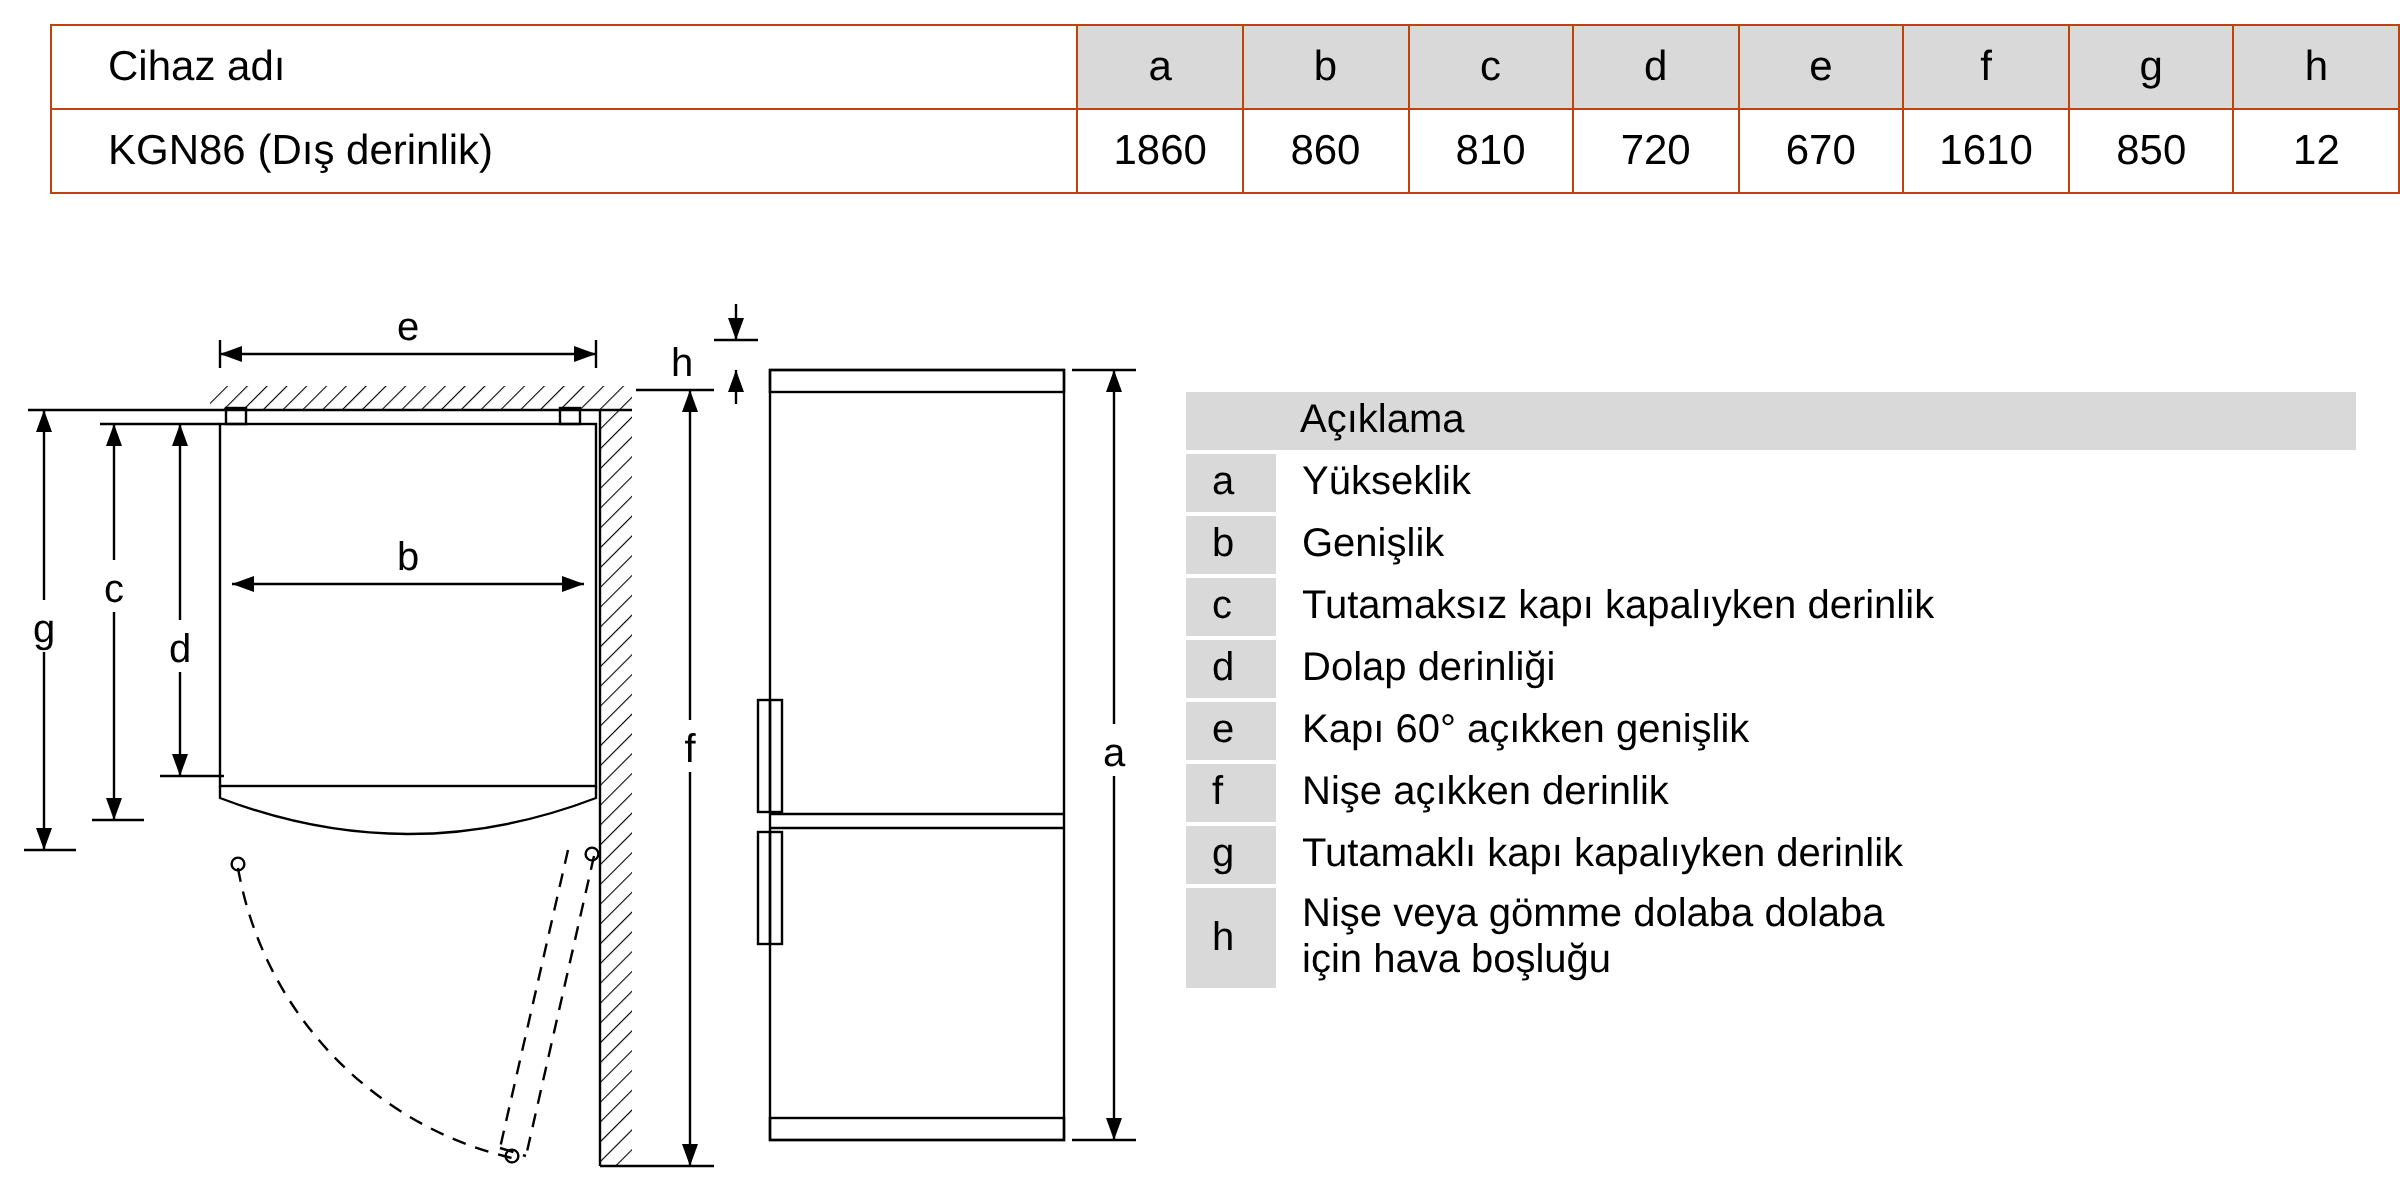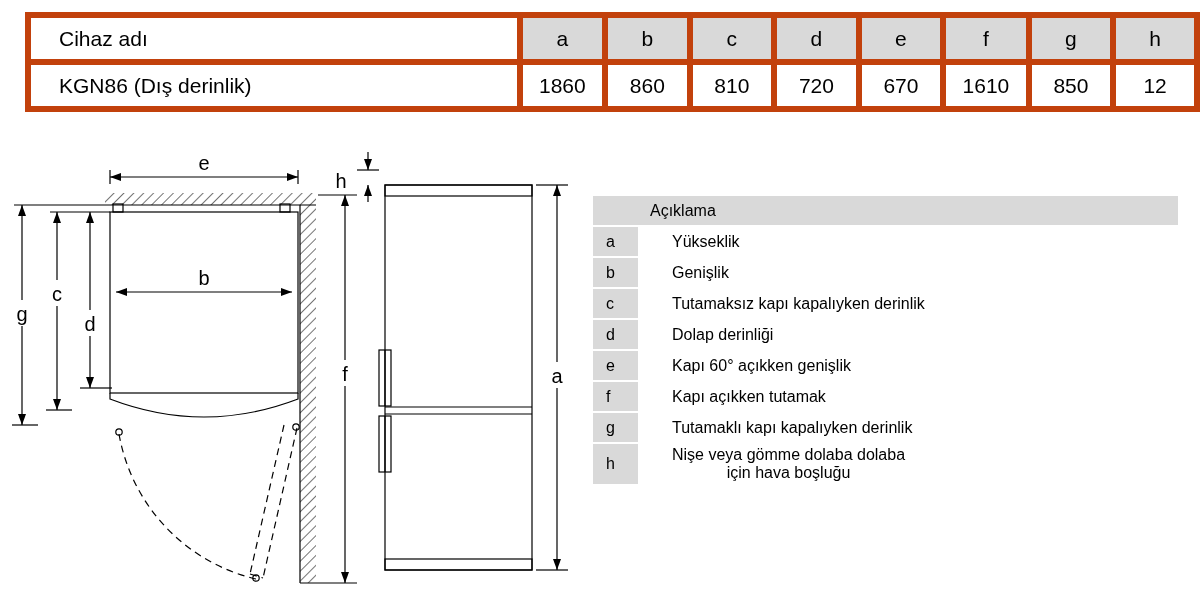--- a/index.html
+++ b/index.html
@@ -2,38 +2,38 @@
 <html><head>
 <meta charset="utf-8">
 <style>
   html,body { margin:0; padding:0; background:#fff; }
   body { font-family:"Liberation Sans", sans-serif; color:#000; }
   .page { position:relative; width:1200px; height:600px; background:#fff; overflow:hidden; }
 
   
   .dims-table { position:absolute; left:25px; top:12px; border-collapse:collapse; font-size:21px; }
   .dims-table th, .dims-table td {
-    border:6px solid #c2410c; height:41px; text-align:center; font-weight:normal; padding:0;
+    border:1px solid #c2410c; height:41px; text-align:center; font-weight:normal; padding:0;
   }
   .dims-table .name-col { width:488px; text-align:left; padding-left:28px; }
   .dims-table .dim-col { width:82px; }
   .dims-table thead .dim-col { background:#d9d9d9; }
 
   
   .diagram { position:absolute; left:0; top:148px; }
   .diagram text { font-family:"Liberation Sans", sans-serif; font-size:20px; fill:#000; stroke:none; text-anchor:middle; }
   .diagram .dl { stroke:#000; stroke-width:1.2; fill:none; }
   .diagram .lbl-bg { fill:#fff; stroke:none; }
 
   
-  .legend { position:absolute; left:593px; top:196px; width:585px; font-size:16px;text-align:center; }
+  .legend { position:absolute; left:593px; top:196px; width:585px; font-size:20px; }
   .legend-header { background:#d9d9d9; height:29px; display:flex; align-items:center; padding-left:57px; margin-bottom:2px; box-sizing:border-box; }
   .legend-row { display:flex; margin-bottom:2px; }
   .legend-key { width:45px; flex:none; background:#d9d9d9; display:flex; align-items:center; padding-left:13px; box-sizing:border-box; }
-  .legend-text { display:flex; align-items:center; padding:2px 0 2px 13px; white-space:pre-line; min-height:25px;margin-left:21px; }
+  .legend-text { display:flex; align-items:center; padding:2px 0 2px 13px; white-space:pre-line; min-height:25px; }
 
   
   .footer-note { position:absolute; right:22px; bottom:8px; font-size:23px; }
 </style>
 </head>
 <body>
 
 <div class="page">
 
   <table class="dims-table">
@@ -192,21 +192,21 @@
     <div class="legend-row">
       <div class="legend-key">d</div>
       <div class="legend-text">Dolap derinliği</div>
     </div>
     <div class="legend-row">
       <div class="legend-key">e</div>
       <div class="legend-text">Kapı 60° açıkken genişlik</div>
     </div>
     <div class="legend-row">
       <div class="legend-key">f</div>
-      <div class="legend-text">Kapı açıkken tutamak</div>
+      <div class="legend-text">Nişe açıkken derinlik</div>
     </div>
     <div class="legend-row">
       <div class="legend-key">g</div>
       <div class="legend-text">Tutamaklı kapı kapalıyken derinlik</div>
     </div>
     <div class="legend-row">
       <div class="legend-key">h</div>
       <div class="legend-text">Nişe veya gömme dolaba dolaba
 için hava boşluğu</div>
     </div>

